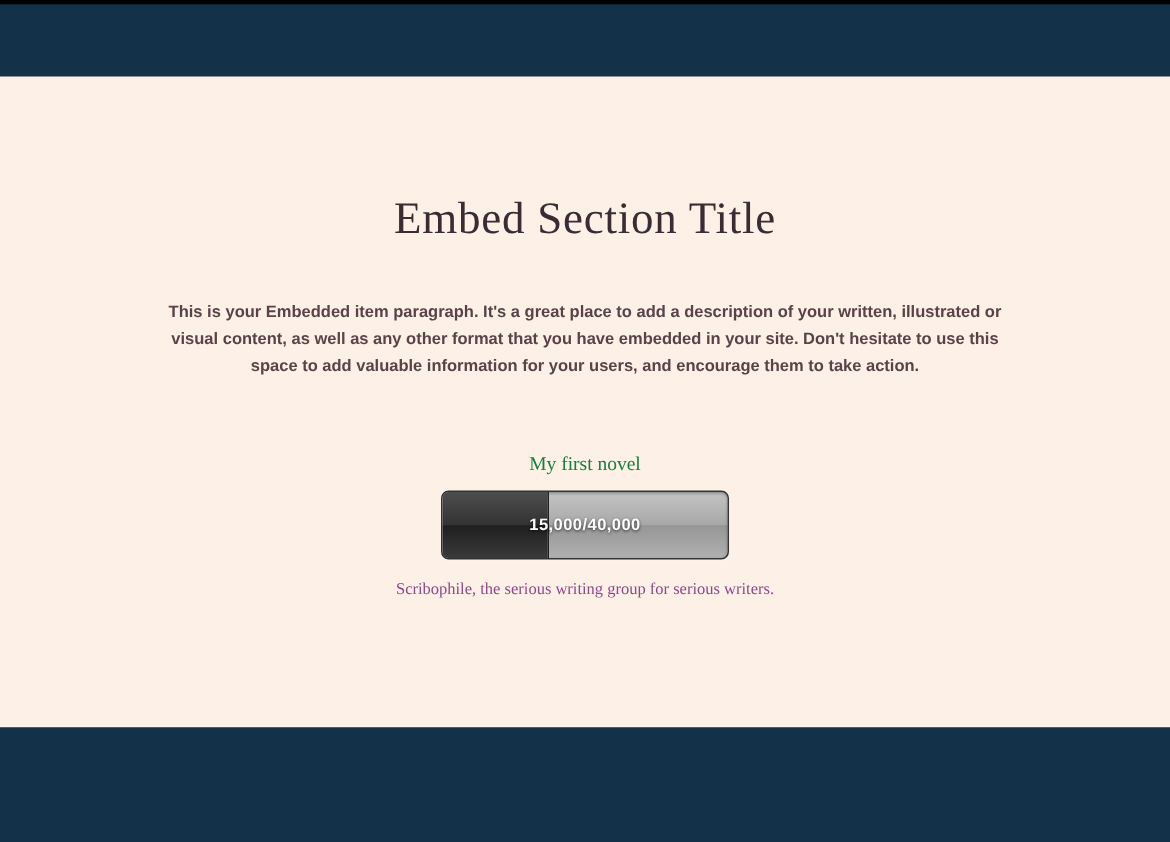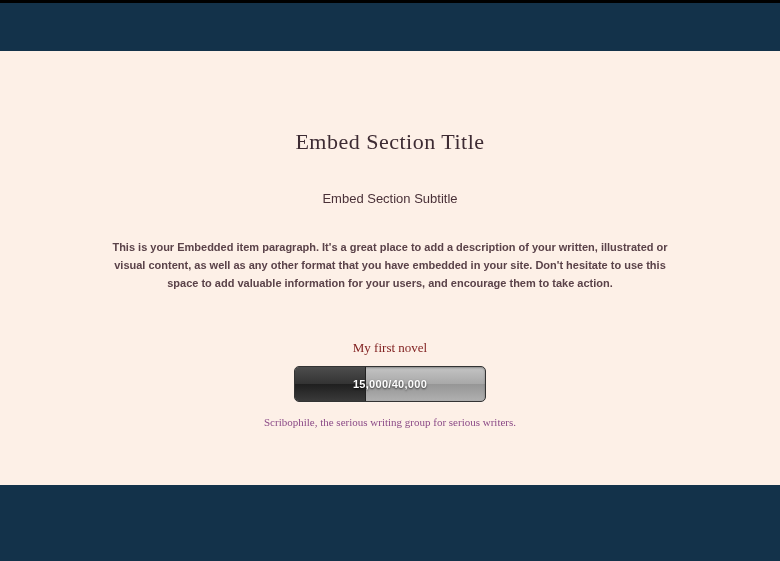--- a/index.html
+++ b/index.html
@@ -24,21 +24,21 @@
     }
     .content-area {
       background: #fdf0e7;
       height: 434px;
       padding-top: 78px;
       text-align: center;
       color: #4a3138;
     }
     .title {
       font-family: Georgia, 'Times New Roman', serif;
-      font-size: 22px;
+      font-size: 30px;
       font-weight: normal;
       color: #3d2b33;
       margin-bottom: 36px;
       letter-spacing: 0.5px;
     }
     .subtitle {
       font-family: Arial, Helvetica, sans-serif;
       font-size: 13px;
       color: #4a3138;
       margin-bottom: 32px;
@@ -49,26 +49,26 @@
       color: #5a4249;
       line-height: 1.65;
       max-width: 600px;
       margin: 0 auto 48px auto;
       padding: 0 10px;
       font-weight: bold;
     }
     .widget-title {
       font-family: Georgia, 'Times New Roman', serif;
       font-size: 13px;
-      color: #7f1d1d;
+      color: #15803d;
       margin-bottom: 10px;
     }
     .progress-outer {
       width: 192px;
-      height: 36px;
+      height: 46px;
       margin: 0 auto 10px auto;
       border: 1px solid #333;
       border-radius: 5px;
       background: linear-gradient(to bottom, #c4c4c4 0%, #a8a8a8 50%, #969696 51%, #b0b0b0 100%);
       position: relative;
       overflow: hidden;
       box-shadow: inset 0 1px 2px rgba(0,0,0,0.3), 0 1px 0 rgba(255,255,255,0.2);
     }
     .progress-fill {
       position: absolute;
@@ -106,21 +106,20 @@
     }
   </style>
 </head>
 <body>
 
 <div class="top-bar"></div>
 <div class="nav-bar"></div>
 
 <div class="content-area">
   <h1 class="title">Embed Section Title</h1>
-  <div class="subtitle">Embed Section Subtitle</div>
   <p class="paragraph">This is your Embedded item paragraph. It's a great place to add a description of your written, illustrated or visual content, as well as any other format that you have embedded in your site. Don't hesitate to use this space to add valuable information for your users, and encourage them to take action.</p>
 
   <div class="widget-title">My first novel</div>
   <div class="progress-outer">
     <div class="progress-fill"></div>
     <div class="progress-text">15,000/40,000</div>
   </div>
   <a class="widget-link">Scribophile, the serious writing group for serious writers.</a>
 </div>
 

